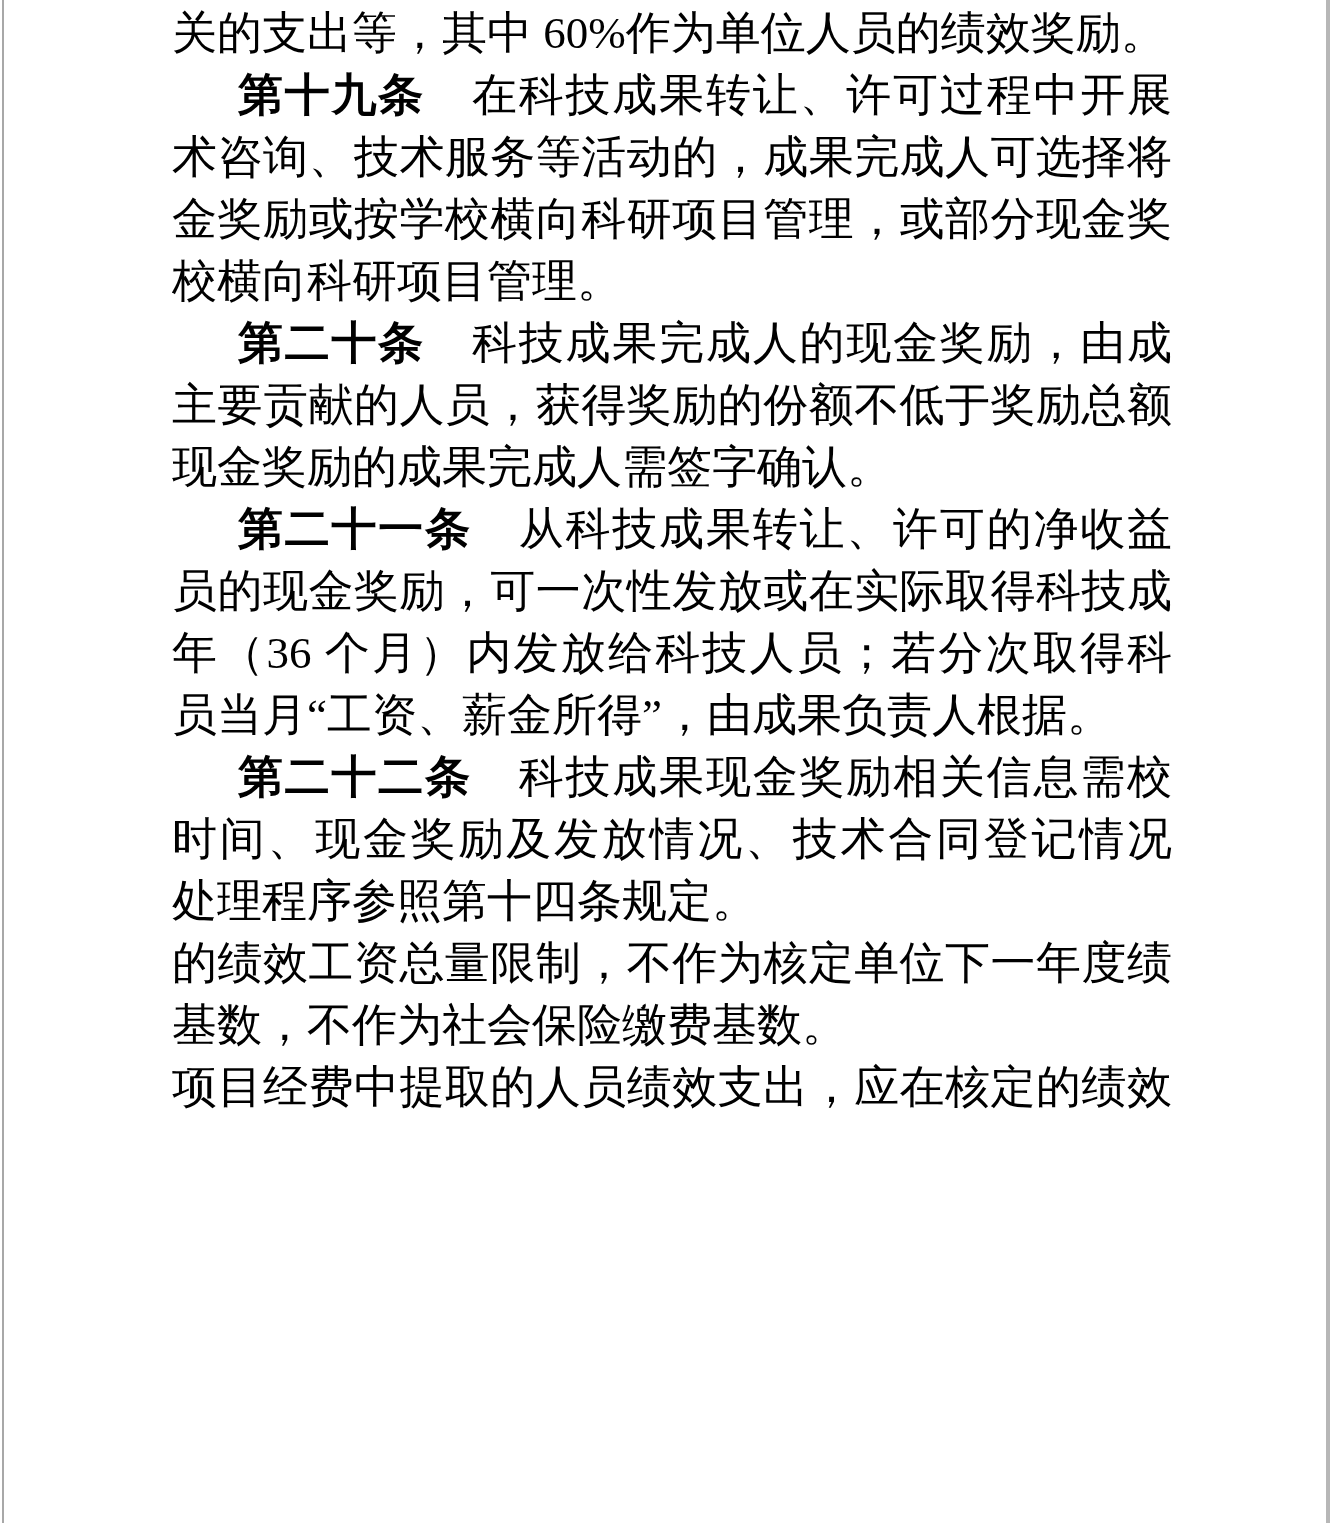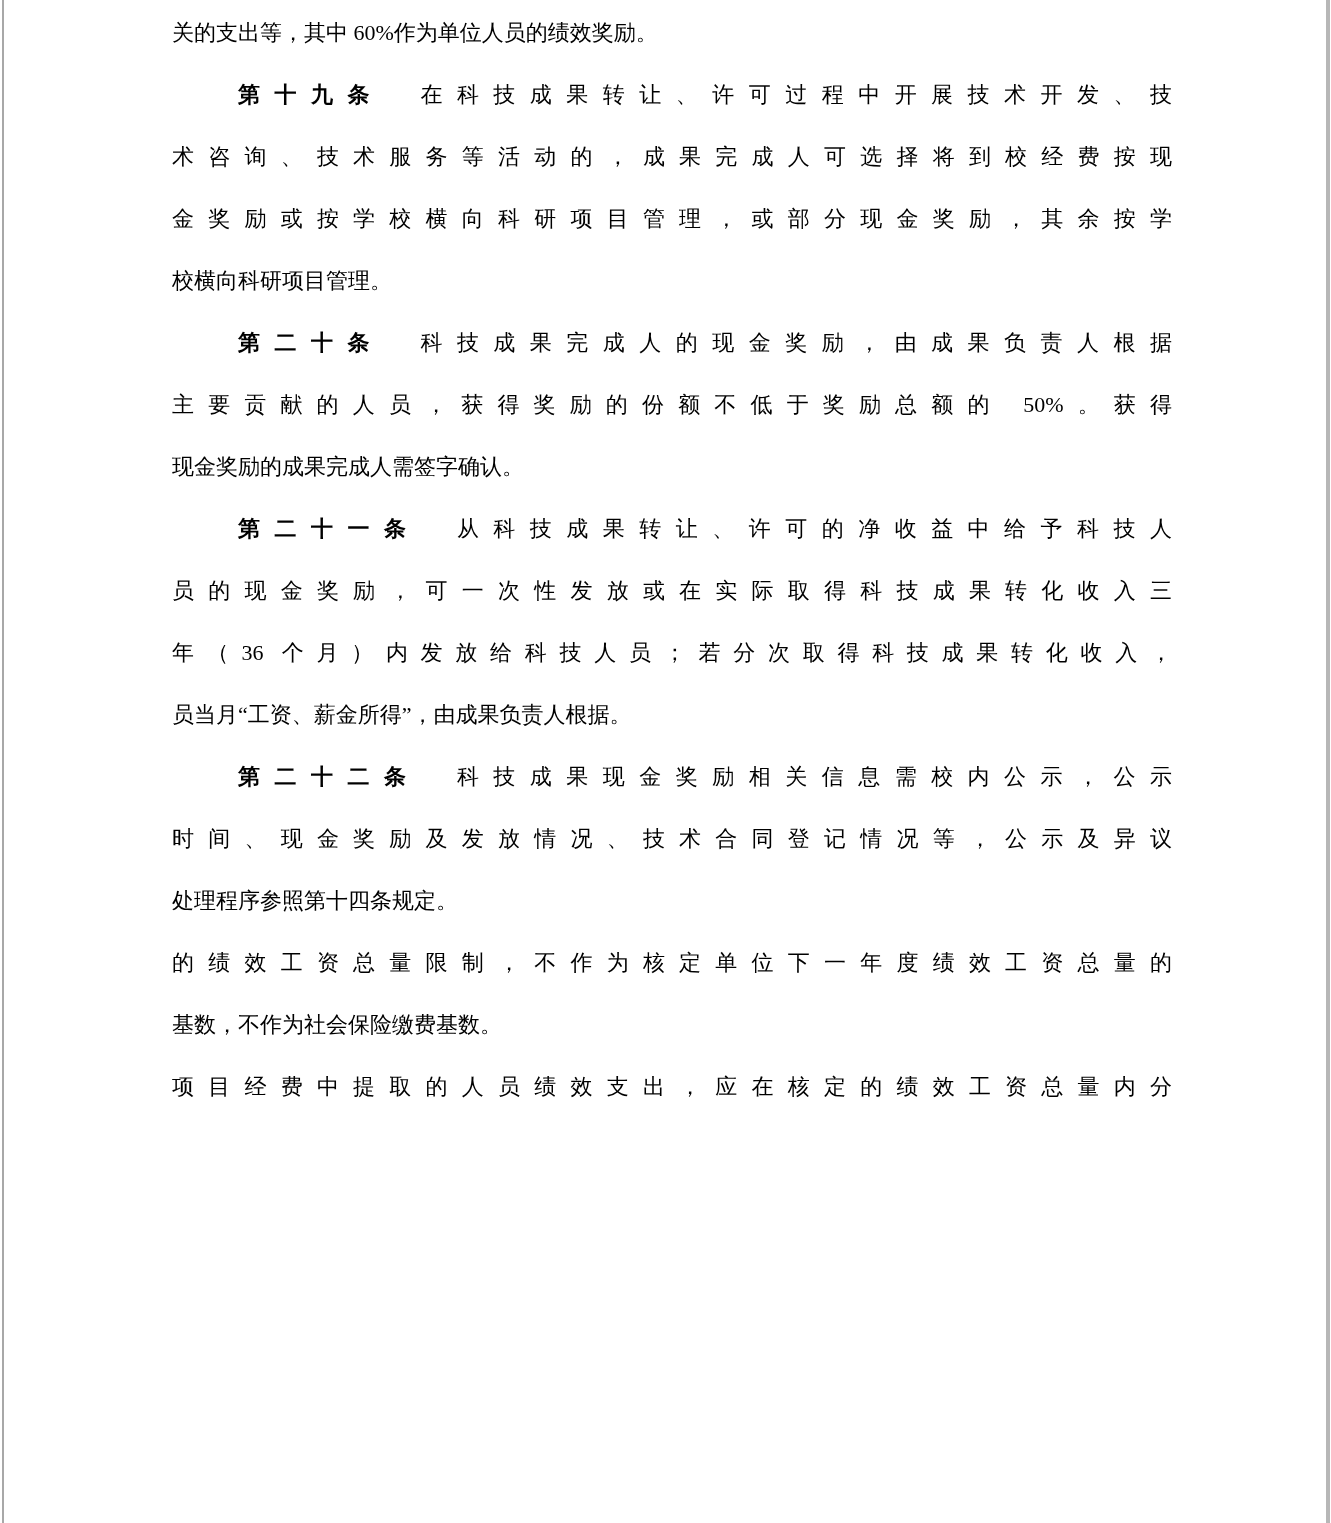--- a/index.html
+++ b/index.html
@@ -28,21 +28,21 @@
   .page-edge-right {
     left: 1326px;
     width: 4px;
     background: #b7b7b7;
   }
   .text-block {
     position: absolute;
     left: 172px;
     top: 2px;
     width: 1000px;
-    font-size: 22px;
+    font-size: 45px;
     color: #000000;
   }
   .line {
     height: 62px;
     line-height: 62px;
     overflow: hidden;
   }
   .line.justify {
     text-align: justify;
     text-align-last: justify;

